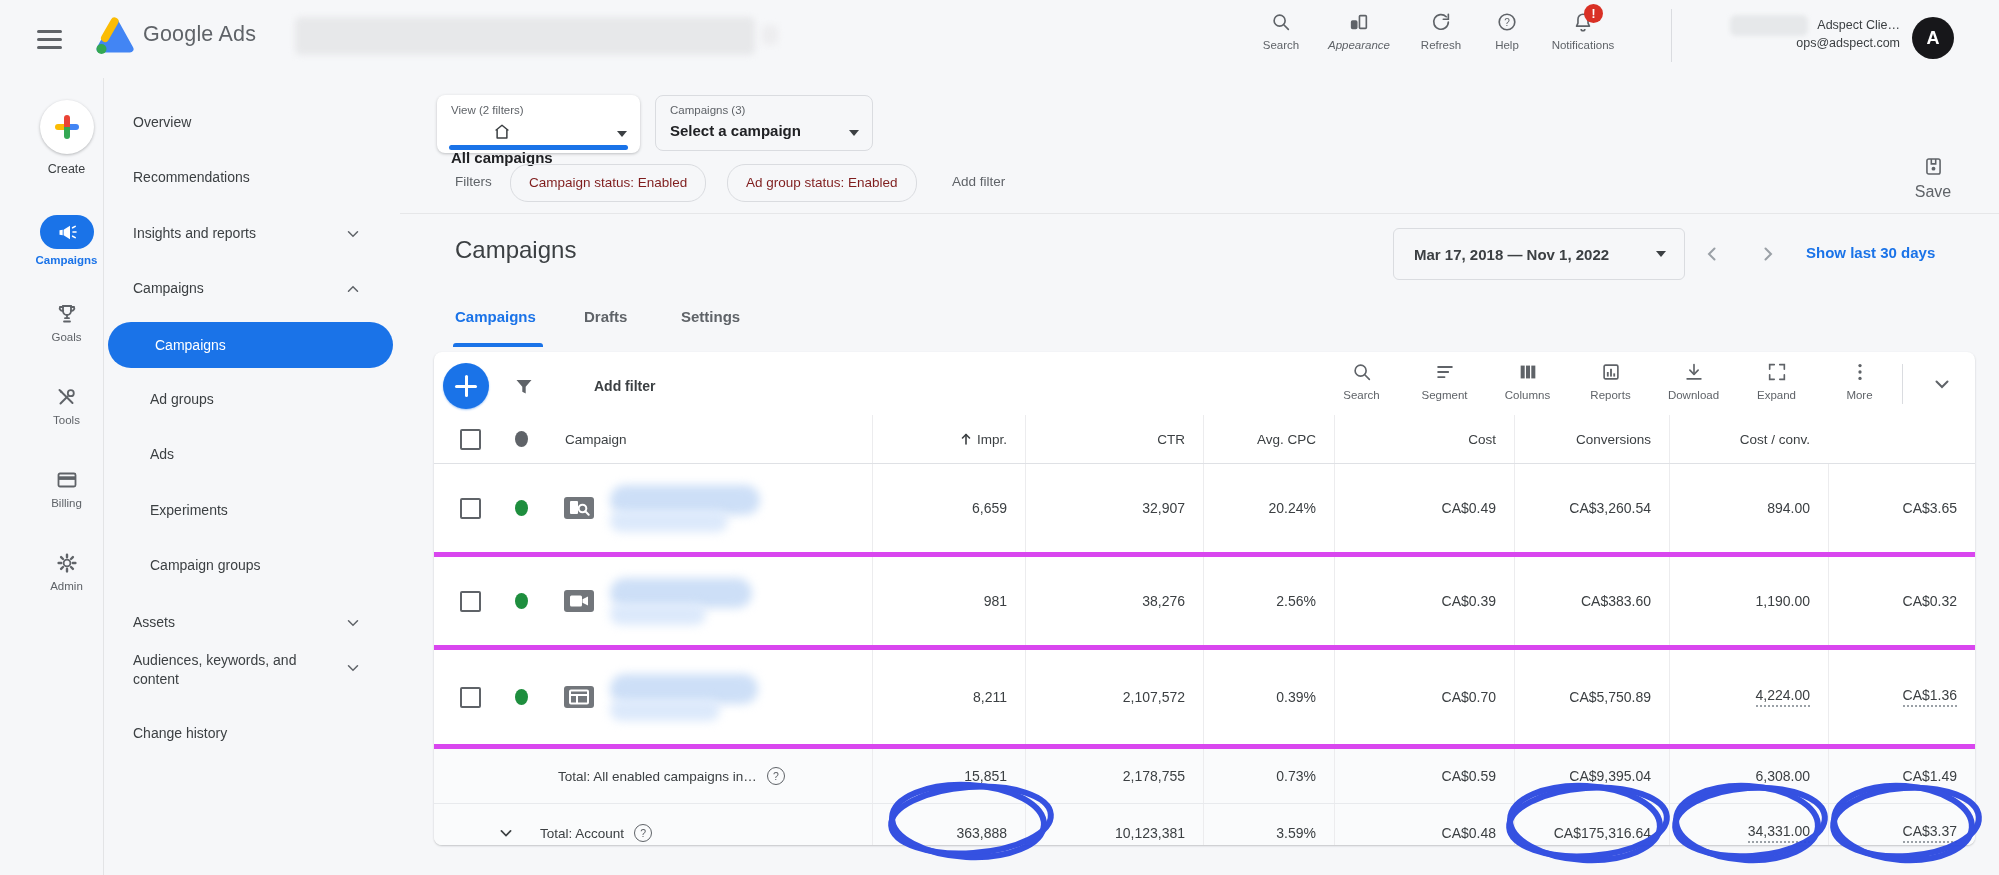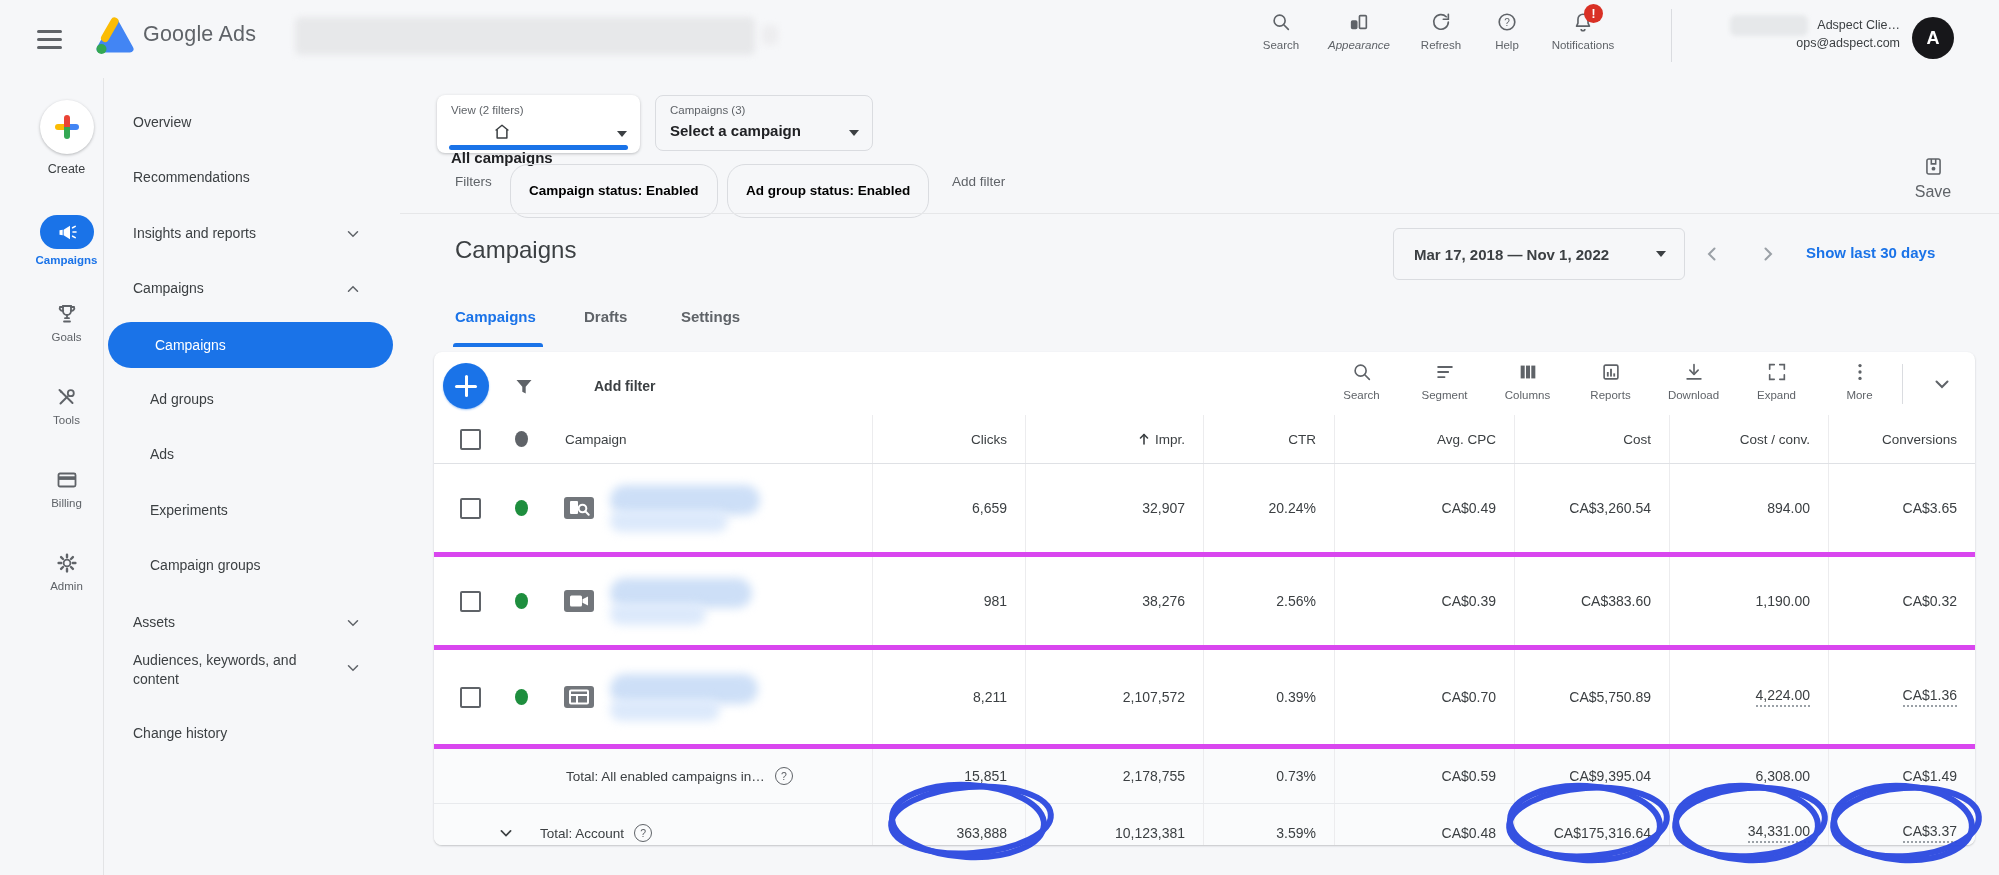--- a/index.html
+++ b/index.html
@@ -43,22 +43,22 @@
   .nav-pill{position:absolute;left:5px;width:285px;height:46px;border-radius:23px;background:#1a73e8;
             color:#fff;font-size:14px;line-height:46px;padding-left:47px;box-sizing:border-box;cursor:pointer;}
 
   
   .view-card{background:#fff;border-radius:8px;box-shadow:0 1px 3px rgba(60,64,67,.3);}
   .mini-lbl{font-size:11.5px;color:#5f6368;}
   .picker-val{font-size:15px;font-weight:bold;color:#202124;}
   .caret{width:0;height:0;border-left:5px solid transparent;border-right:5px solid transparent;border-top:6px solid #3c4043;}
   .blue-underline{position:absolute;left:12px;right:12px;bottom:3px;height:5px;border-radius:3px;background:#1a73e8;}
   .scope-box{border:1px solid #dadce0;border-radius:8px;}
-  .chip{height:36px;line-height:36px;border:1px solid #dadce0;border-radius:18px;padding:8px 18px;
-        font-size:13.5px;font-weight:bold;color:#000000;background:transparent;cursor:pointer;white-space:nowrap;}
+  .chip{height:36px;line-height:36px;border:1px solid #dadce0;border-radius:18px;padding:0 18px;
+        font-size:13.5px;font-weight:normal;color:#7f1d1d;background:transparent;cursor:pointer;white-space:nowrap;}
   .plain-lbl{font-size:13.5px;color:#5f6368;}
 
   
   .page-title{font-size:24px;color:#3c4043;}
   .datebox{border:1px solid #dadce0;border-radius:6px;height:52px;display:flex;align-items:center;
            padding:0 18px 0 20px;box-sizing:border-box;font-size:15px;font-weight:bold;color:#3c4043;cursor:pointer;}
   .quick-link{font-size:15px;font-weight:bold;color:#1a73e8;cursor:pointer;white-space:nowrap;}
   .tab{position:absolute;font-size:15px;font-weight:bold;cursor:pointer;}
 
   
@@ -78,21 +78,21 @@
   .cell-campaign{display:flex;align-items:center;}
   .checkbox{width:17px;height:17px;border:2px solid #5f6368;border-radius:2px;background:#fff;margin-left:26px;flex:none;cursor:pointer;}
   .dot{width:13px;height:16px;border-radius:50%;flex:none;margin-left:34px;}
   .dot.green{background:#1e8e3e;}
   .dot.header{background:#5f6368;}
   .type-badge{width:30px;height:22px;border-radius:3px;background:#72767b;margin-left:36px;flex:none;}
   .blob-wrap{margin-left:16px;display:flex;flex-direction:column;cursor:pointer;}
   .blob1{width:150px;height:30px;border-radius:15px;background:#cddff7;filter:blur(5px);}
   .blob2{height:22px;border-radius:11px;background:#dce9fb;filter:blur(5px);margin-top:-5px;}
   .total-row{background:#fafbfc;border-bottom:1px solid #e8eaed;}
-  .total-label{font-size:13.5px;color:#3c4043;white-space:nowrap;margin-left:8px;}
+  .total-label{font-size:13.5px;color:#3c4043;white-space:nowrap;}
   .qmark{width:16px;height:16px;border:1.5px solid #5f6368;border-radius:50%;color:#5f6368;font-size:10.5px;
          display:inline-flex;align-items:center;justify-content:center;margin-left:10px;flex:none;}
   .est{border-bottom:2px dotted #9aa0a6;padding-bottom:2px;}
   .sort-arrow{margin-right:4px;color:#3c4043;display:inline-flex;}
 </style>
 </head>
 <body>
 
 <div class="screen">
 
@@ -404,45 +404,42 @@
         </span>
     </div>
 
     <div class="trow thead">
       <div class="cell-campaign">
         <div class="checkbox" style="border-color:#5f6368;"></div>
         <div class="dot header"></div>
         <span style="margin-left:37px;font-size:13.5px;">Campaign</span>
       </div>
       <div class="cell-num">
-          <span>Clicks</span>
-        </div>
-      <div class="cell-num">
         <span class="sort-arrow">
           <svg width="14" height="14" viewBox="0 0 14 14" fill="none" stroke="#3c4043" stroke-width="1.6" stroke-linecap="round" stroke-linejoin="round">
             <path d="M7 12V2.5"></path>
               <path d="M3.5 6L7 2.5L10.5 6"></path>
             </svg>
           </span>
         <span>Impr.</span>
       </div>
       <div class="cell-num">
           <span>CTR</span>
         </div>
       <div class="cell-num">
           <span>Avg. CPC</span>
         </div>
       <div class="cell-num">
           <span>Cost</span>
         </div>
       <div class="cell-num">
+          <span>Conversions</span>
+        </div>
+      <div class="cell-num">
           <span>Cost / conv.</span>
-        </div>
-      <div class="cell-num">
-          <span>Conversions</span>
         </div>
     </div>
 
     <div class="trow drow" style="height:88px;">
       <div class="cell-campaign">
         <div class="checkbox"></div>
         <div class="dot green"></div>
         <div class="type-badge">
           <svg width="30" height="22" viewBox="0 0 30 22">
             <rect x="6" y="4" width="8" height="13" rx="1" fill="#fff"></rect>

